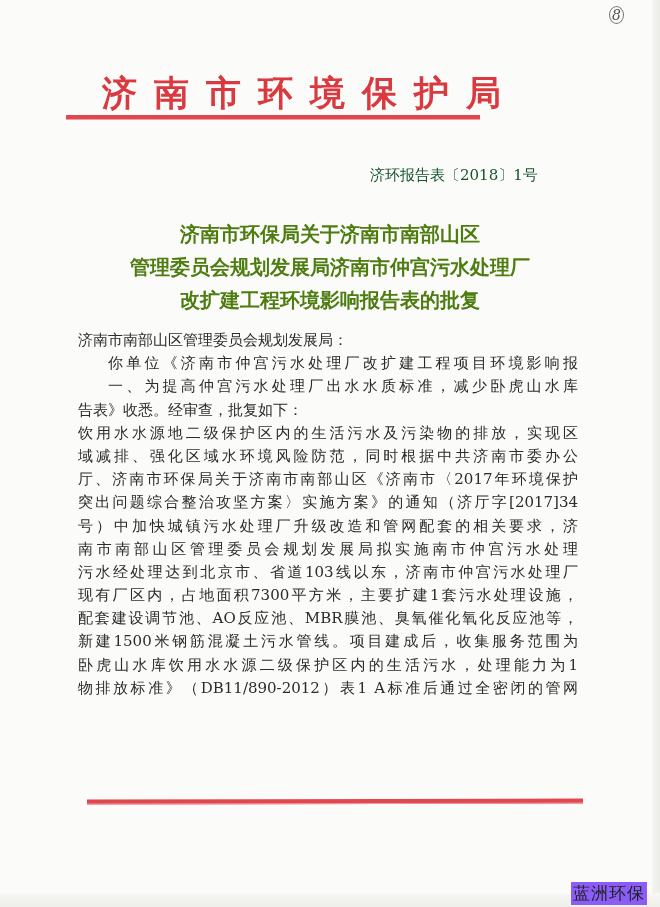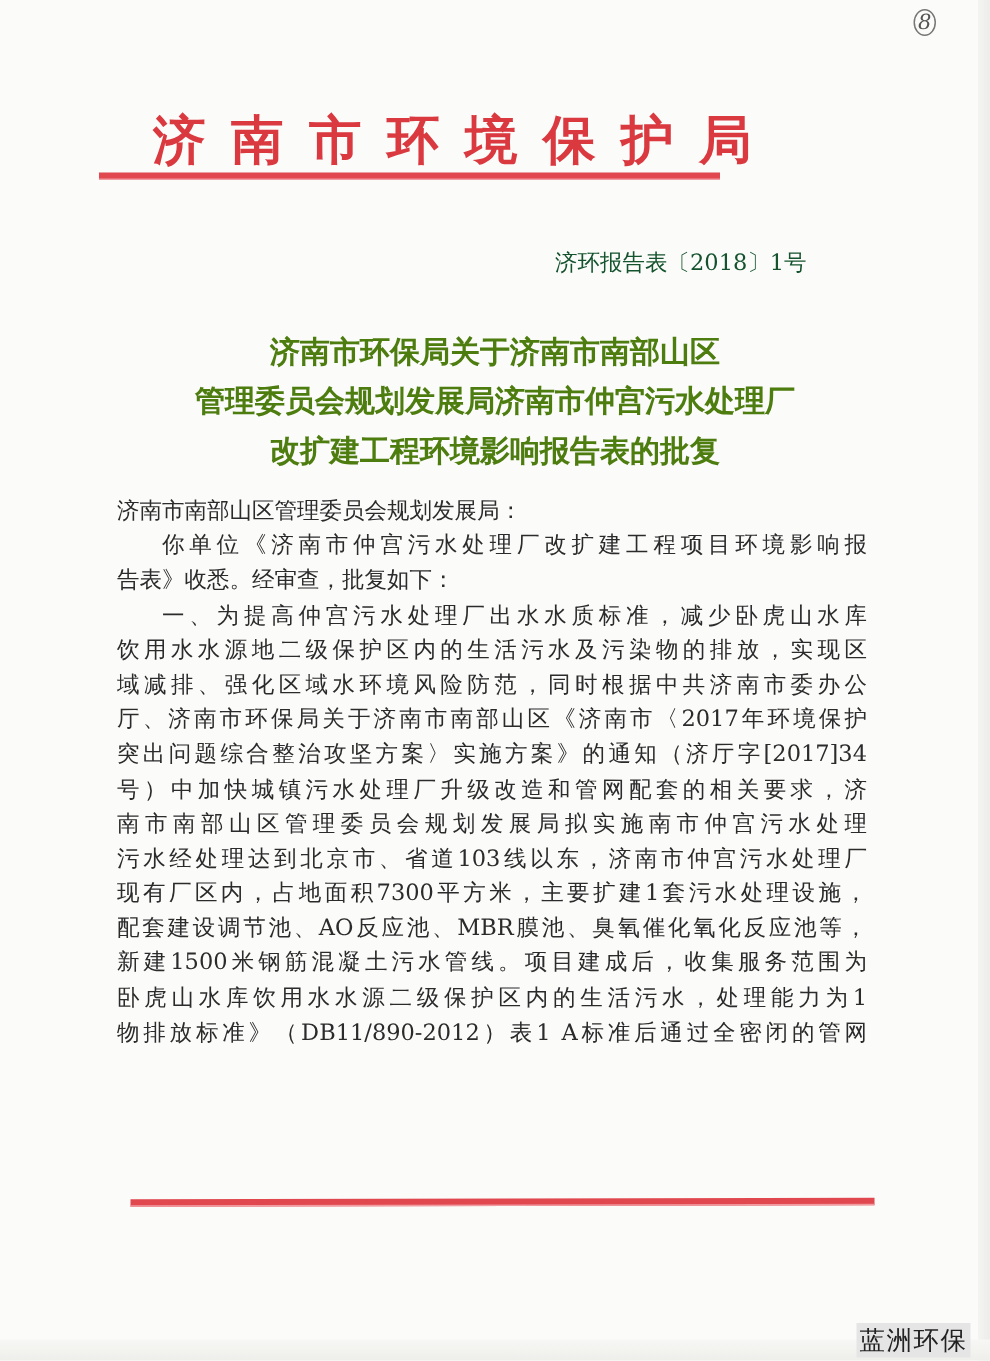--- a/index.html
+++ b/index.html
@@ -47,21 +47,21 @@
     position:absolute; left:78px; top:329px; width:500px;
     font-size:15px; line-height:23.2px; color:#2b2b2b;
   }
   .body .line { white-space:nowrap; text-align:justify; text-align-last:justify; height:23.2px; }
   .body .line.last { text-align-last:left; }
   .body .indent { padding-left:30px; }
   .watermark {
     position:absolute; left:571px; top:882px; font-size:17px; color:#222;
     font-family:"DejaVu Sans", "Liberation Sans", sans-serif;
     letter-spacing:1px; white-space:nowrap;
-    background:#e5e5e5; padding:0 2px;
+    background:#8b5cf6; padding:0 2px;
   }
 </style>
 </head>
 <body>
 
 <div class="page-edge"></div>
 <div class="bottom-edge"></div>
 
 <div class="page-mark" style="left:609px;top:6px;">8</div>
 
@@ -72,22 +72,22 @@
 
 <div class="title">
   <div>济南市环保局关于济南市南部山区</div>
   <div>管理委员会规划发展局济南市仲宫污水处理厂</div>
   <div>改扩建工程环境影响报告表的批复</div>
 </div>
 
 <div class="body">
   <div class="line last">济南市南部山区管理委员会规划发展局：</div>
   <div class="line indent">你单位《济南市仲宫污水处理厂改扩建工程项目环境影响报</div>
+  <div class="line indent">一、为提高仲宫污水处理厂出水水质标准，减少卧虎山水库</div>
   <div class="line last">告表》收悉。经审查，批复如下：</div>
-  <div class="line indent">一、为提高仲宫污水处理厂出水水质标准，减少卧虎山水库</div>
   <div class="line">饮用水水源地二级保护区内的生活污水及污染物的排放，实现区</div>
   <div class="line">域减排、强化区域水环境风险防范，同时根据中共济南市委办公</div>
   <div class="line">厅、济南市环保局关于济南市南部山区《济南市〈2017年环境保护</div>
   <div class="line">突出问题综合整治攻坚方案〉实施方案》的通知（济厅字[2017]34</div>
   <div class="line">号）中加快城镇污水处理厂升级改造和管网配套的相关要求，济</div>
   <div class="line">南市南部山区管理委员会规划发展局拟实施南市仲宫污水处理</div>
   <div class="line">污水经处理达到北京市、省道103线以东，济南市仲宫污水处理厂</div>
   <div class="line">现有厂区内，占地面积7300平方米，主要扩建1套污水处理设施，</div>
   <div class="line">配套建设调节池、AO反应池、MBR膜池、臭氧催化氧化反应池等，</div>
   <div class="line">新建1500米钢筋混凝土污水管线。项目建成后，收集服务范围为</div>

